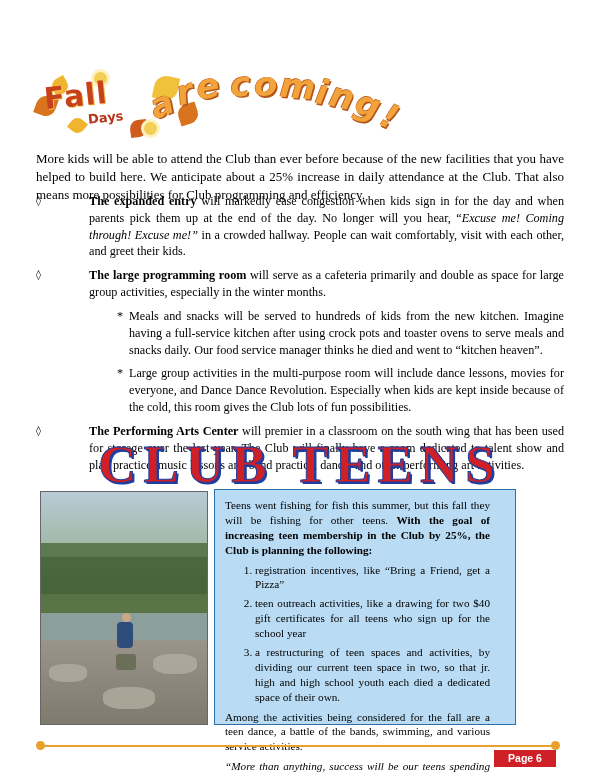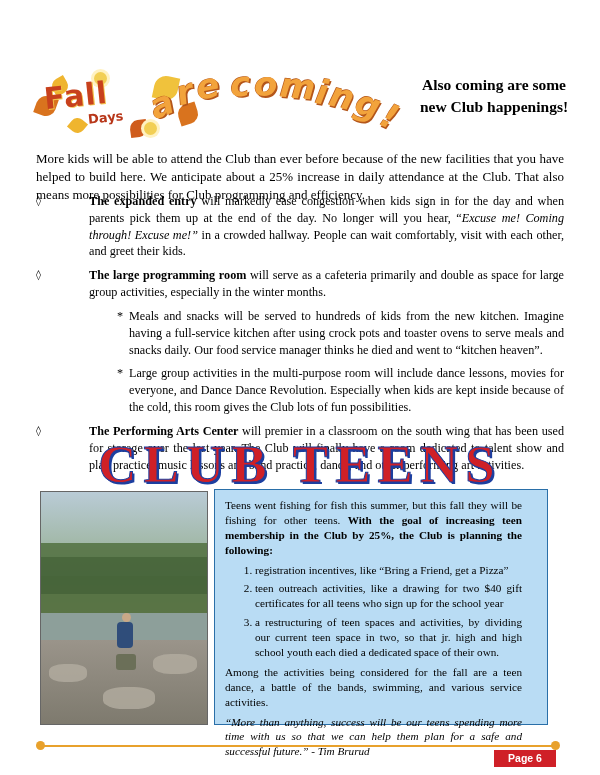--- a/index.html
+++ b/index.html
@@ -179,21 +179,21 @@
     background: linear-gradient(#9a948a,#7e7a6e); }
   .ph-rock { position:absolute; border-radius:40%; background:#b3ada0; opacity:.8;}
   .ph-person-body { position:absolute; left:46%; top:56%; width:16px; height:26px; background:#2f4d7a; border-radius:4px;}
   .ph-person-head { position:absolute; left:49%; top:52%; width:9px; height:9px; border-radius:50%; background:#c9a887;}
   .ph-person-legs { position:absolute; left:45%; top:70%; width:20px; height:16px; background:#6b6f58; border-radius:3px;}
 
   
   .teens-box {
     position: absolute;
     left: 214px; top: 489px;
-    width: 334px; height: 236px;
+    width: 302px; height: 236px;
     background: #b9dcf4;
     border: 1px solid #2a6fa8;
     box-sizing: border-box;
     padding: 8px 25px 6px 10px;
     font-size: 11.2px;
     line-height: 1.33;
   }
   .teens-box p { margin: 0 0 5px 0; text-align: justify;}
   .teens-box ol {
     margin: 0 0 5px 0;
@@ -266,21 +266,20 @@
       <span style="left:86px; top:6px;  transform:rotate(-4deg);">c</span>
       <span style="left:110px; top:6px; transform:rotate(0deg);">o</span>
       <span style="left:136px; top:8px; transform:rotate(5deg);">m</span>
       <span style="left:172px; top:14px; transform:rotate(10deg);">i</span>
       <span style="left:186px; top:18px; transform:rotate(14deg);">n</span>
       <span style="left:212px; top:26px; transform:rotate(19deg);">g</span>
       <span style="left:238px; top:38px; transform:rotate(24deg);">!</span>
 
     </div>
 
-    <div class="also-coming">Also coming are some new Club happenings!</div>
   </div>
 
   <div class="intro">More kids will be able to attend the Club than ever before because of the new facilities that you have helped to build here.  We anticipate about a 25% increase in daily attendance at the Club.  That also means more possibilities for Club programming and efficiency.</div>
 
   <div class="bullets">
 
     <div class="bullet-row">
       <div class="bullet-mark">◊</div>
       <div class="bullet-body">
         <b>The expanded entry</b><span> will markedly ease congestion when kids sign in for the day and when parents pick them up at the end of the day.  No longer will you hear, “</span><i>Excuse me! Coming through! Excuse me!”</i><span> in a crowded hallway. People can wait comfortably, visit with each other, and greet their kids.</span>

